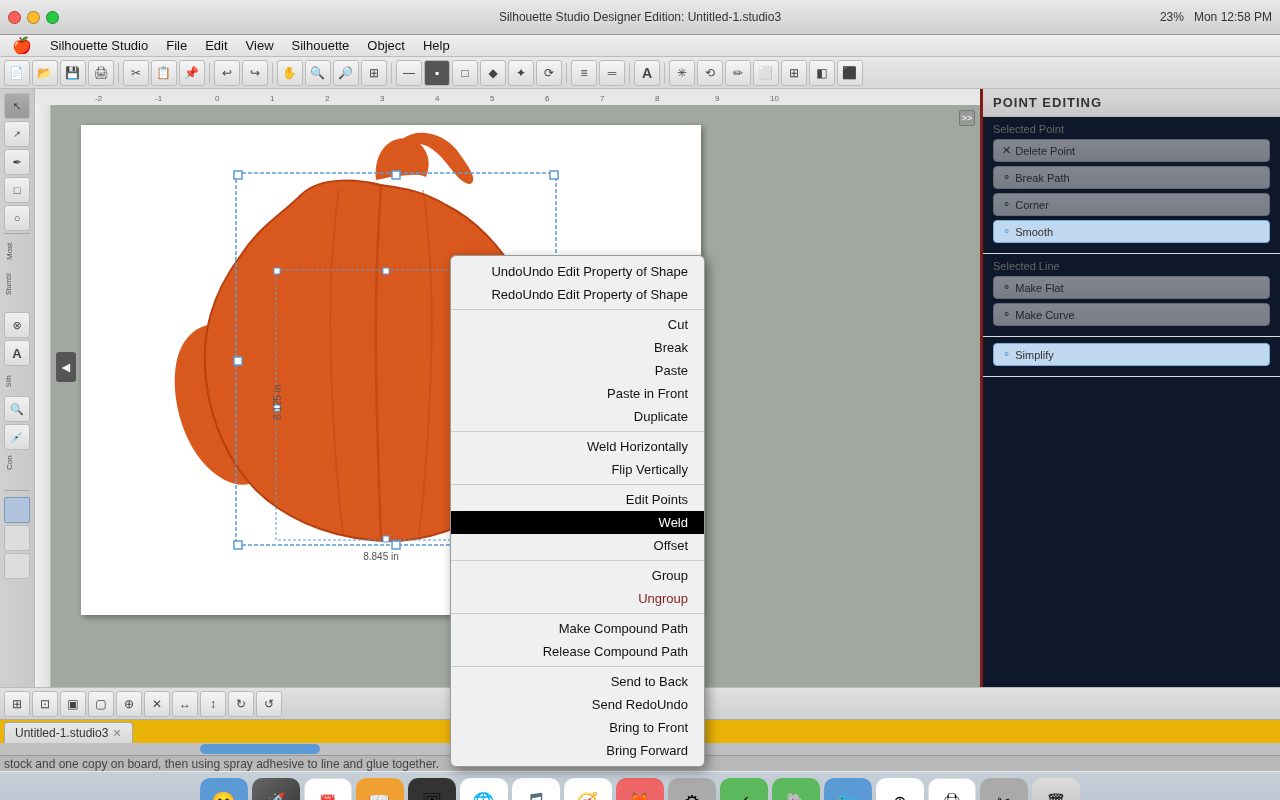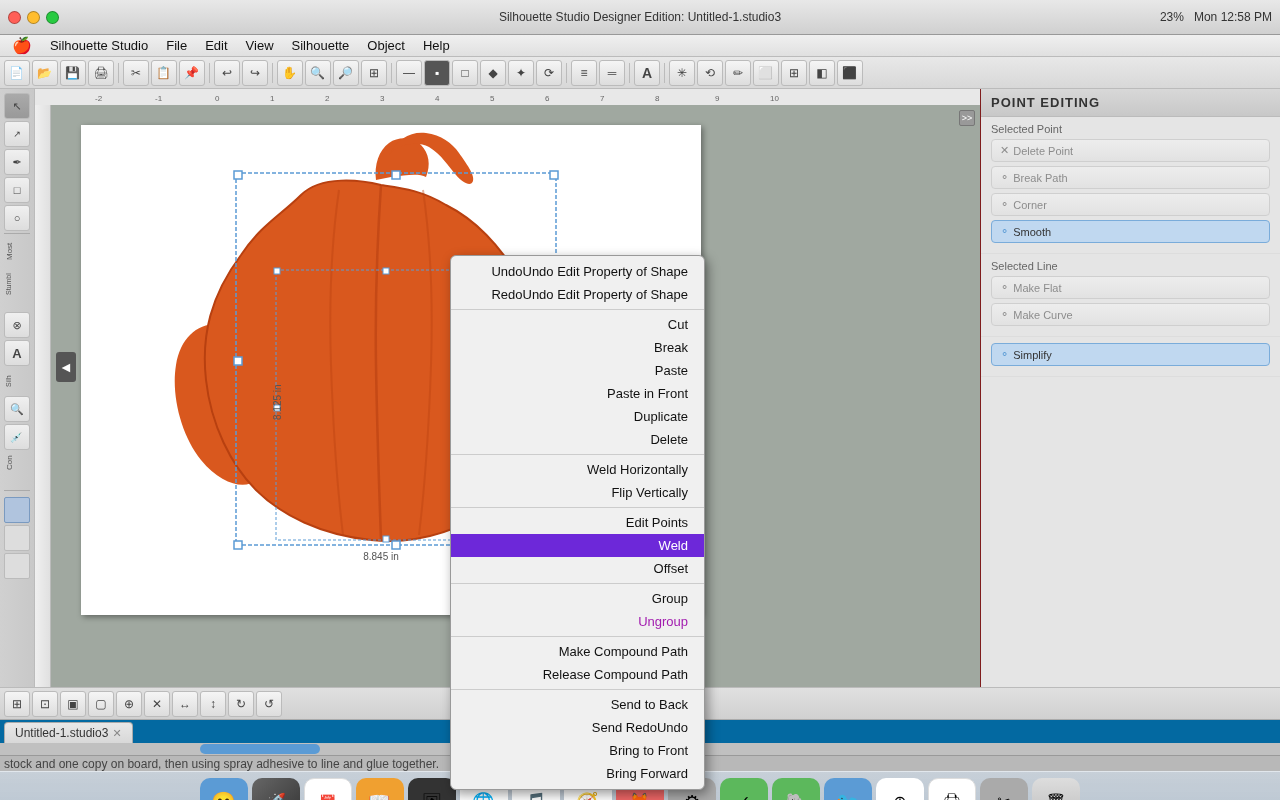--- a/index.html
+++ b/index.html
@@ -203,22 +203,22 @@
       justify-content: center;
       color: white;
       font-size: 14px;
       cursor: pointer;
       z-index: 5;
     }
 
     
     .right-panel {
       width: 300px;
-      background: #e5e5e5;
-      border-left: 1px solid #7f1d1d;
+      background: #0f172a;
+      border-left: 3px solid #7f1d1d;
       display: flex;
       flex-direction: column;
     }
     .panel-header {
       background: linear-gradient(to bottom, #d8d8d8, #c8c8c8);
       border-bottom: 1px solid #bbb;
       padding: 6px 10px;
       font-size: 13px;
       font-weight: bold;
       color: #333;
@@ -275,25 +275,25 @@
       font-size: 13px;
     }
     .ctx-item {
       padding: 4px 16px;
       color: #111;
       cursor: pointer;
       display: flex;
       justify-content: flex-end;
     }
     .ctx-item.highlighted {
-      background: #6d28d9;
+      background: #000000;
       color: white;
     }
     .ctx-item.disabled {
-      color: #a21caf;
+      color: #7f1d1d;
       cursor: default;
     }
     .ctx-separator {
       height: 1px;
       background: #ccc;
       margin: 3px 0;
     }
 
     
     .bottom-toolbar {
@@ -302,21 +302,21 @@
       border-top: 1px solid #bbb;
       display: flex;
       align-items: center;
       padding: 0 4px;
       gap: 2px;
     }
 
     
     .tab-bar {
       height: 24px;
-      background: #0369a1;
+      background: #eab308;
       border-top: 1px solid #aaa;
       display: flex;
       align-items: flex-end;
       padding: 0 4px;
     }
     .tab {
       background: linear-gradient(to bottom, #e8e8e8, #d8d8d8);
       border: 1px solid #aaa;
       border-bottom: none;
       border-radius: 4px 4px 0 0;
@@ -671,23 +671,20 @@
   </div>
   <div class="ctx-item">
     <span>Paste</span>
   </div>
   <div class="ctx-item">
     <span>Paste in Front</span>
   </div>
   <div class="ctx-item">
     <span>Duplicate</span>
   </div>
-  <div class="ctx-item">
-    <span>Delete</span>
-  </div>
   <div class="ctx-separator"></div>
   <div class="ctx-item">
     <span>Weld Horizontally</span>
   </div>
   <div class="ctx-item">
     <span>Flip Vertically</span>
   </div>
   <div class="ctx-separator"></div>
   <div class="ctx-item">
     <span>Edit Points</span>

